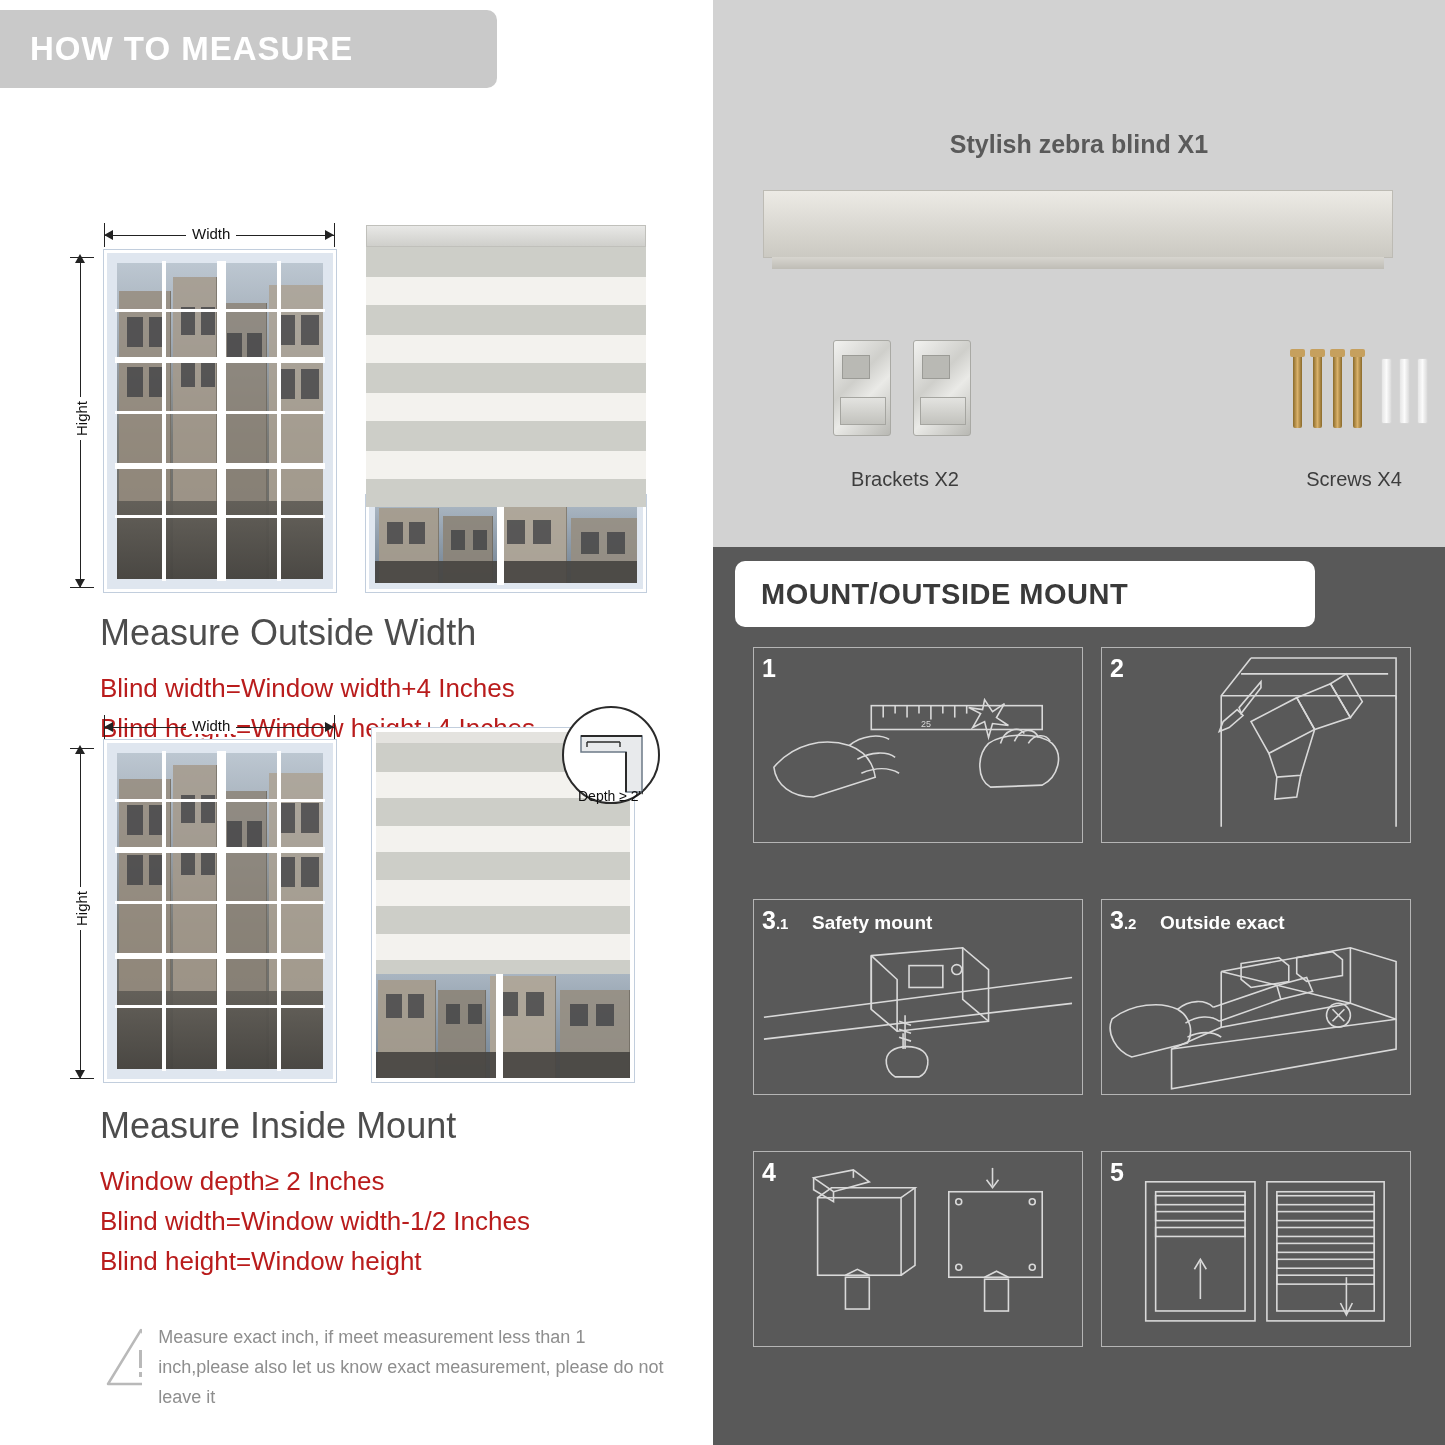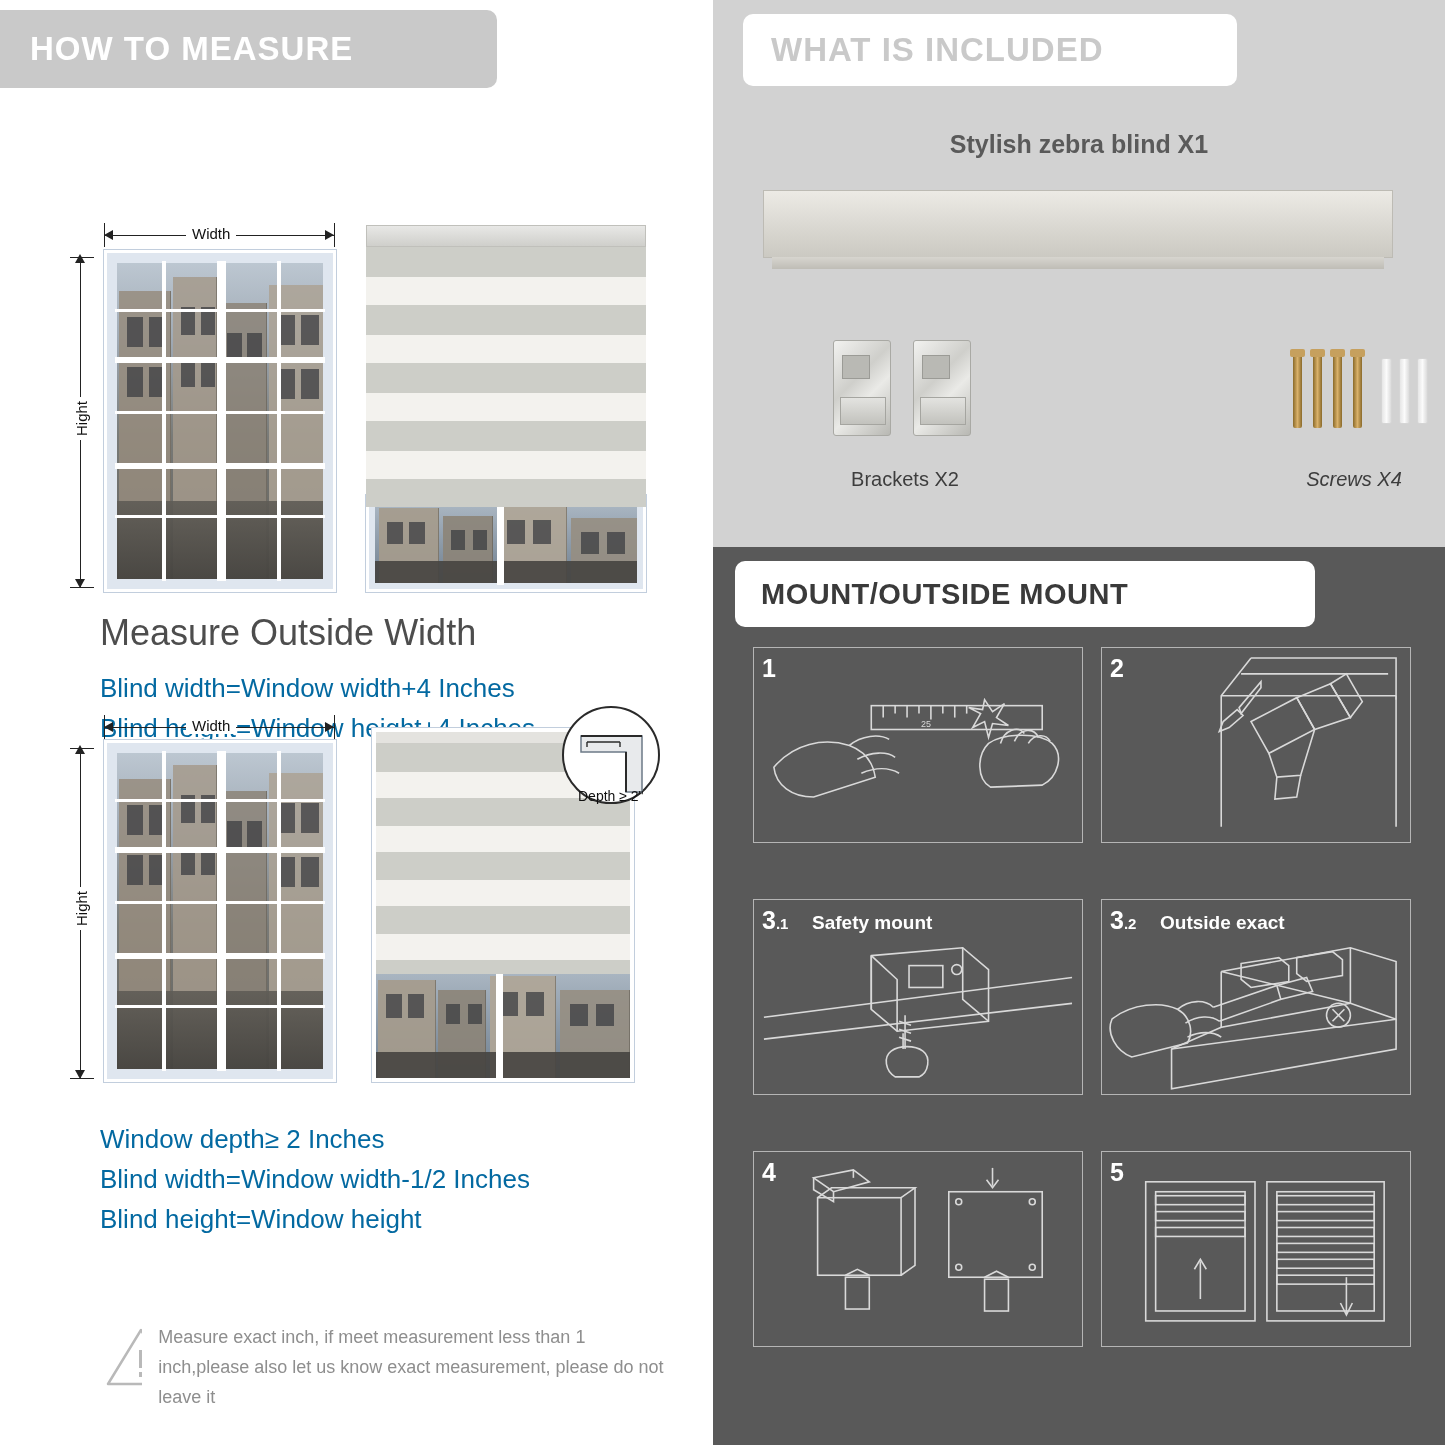--- a/index.html
+++ b/index.html
@@ -100,21 +100,21 @@
     position: absolute; left: 0; right: 0; bottom: 0;
     background: #dfe6ef; border: 3px solid #ffffff; box-shadow: 0 0 0 1px #c2cedd;
     overflow: hidden;
   }
 
   .head-title {
     font-size: 36px; color: #4d4d4d; font-weight: normal;
     margin: 0; padding: 0;
   }
   .sub-line {
-    font-size: 26px; color: #0369a1; margin: 0; line-height: 40px;
+    font-size: 26px; color: #b91c1c; margin: 0; line-height: 40px;
   }
 
   .note-box { position: absolute; display: flex; gap: 16px; align-items: flex-start; }
   .note-text { font-size: 18px; color: #8e8e8e; line-height: 30px; }
 
   
   .right-col {
     position: absolute; left: 713px; top: 0; width: 732px; height: 1445px;
   }
   .included-panel {
@@ -401,56 +401,54 @@
         <path d="M25 36 L86 36" stroke="#2a2a2a" stroke-width="2"></path>
         <path d="M70 52 L70 92" stroke="#2a2a2a" stroke-width="2"></path>
         <path d="M31 42 L64 42" stroke="#2a2a2a" stroke-width="1.4"></path>
         <path d="M31 42 L31 47" stroke="#2a2a2a" stroke-width="1.4"></path>
         <path d="M64 42 L64 47" stroke="#2a2a2a" stroke-width="1.4"></path>
       </svg>
       <div class="dim-label" style="left:572px; top:88px; background:transparent; font-size:14px;">Depth ≥ 2"</div>
     </div>
 
     <div style="position:absolute; left:100px; top:1105px; width:620px;">
+      <div class="head-title">Measure Inside Mount</div>
       <div class="sub-line" style="margin-top:14px;">Window depth≥ 2 Inches</div>
       <div class="sub-line">Blind width=Window width-1/2 Inches</div>
       <div class="sub-line">Blind height=Window height</div>
     </div>
 
     <div class="note-box" style="left:104px; top:1322px; width:570px;">
       <svg width="74" height="70">
         <polygon points="37,8 70,62 4,62" fill="none" stroke="#b9b9b9" stroke-width="2.5" stroke-linejoin="round"></polygon>
         <rect x="35" y="28" width="4" height="18" fill="#b9b9b9"></rect>
         <rect x="35" y="50" width="4" height="5" fill="#b9b9b9"></rect>
       </svg>
       <div class="note-text">Measure exact inch, if meet measurement less than 1 inch,please also let us know exact measurement, please do not leave it</div>
     </div>
   </div>
 
   <div class="right-col">
 
     <div class="included-panel">
-      <div class="banner-right">
-        <span class="btxt">WHAT IS INCLUDED</span>
-      </div>
 
       <div class="inc-title">Stylish zebra blind X1</div>
 
       <div class="blind-bar"></div>
 
       <div class="part" style="left:72px; top:340px; width:240px;">
         <div style="position:relative; height:100px;">
           <div class="bracket" style="left:48px; top:0;"></div>
           <div class="bracket" style="left:128px; top:0;"></div>
         </div>
         <div class="part-label" style="margin-top:28px;">Brackets X2</div>
       </div>
 
 
-      <div class="part" style="left:556px; top:340px; width:170px;font-style:italic;">
+      <div class="part" style="left:556px; top:340px; width:170px;">
         <div style="position:relative; height:100px;">
           <div class="screw-gold" style="left:24px; top:14px;"></div>
           <div class="screw-gold" style="left:44px; top:14px;"></div>
           <div class="screw-gold" style="left:64px; top:14px;"></div>
           <div class="screw-gold" style="left:84px; top:14px;"></div>
           <div class="screw-clear" style="left:112px; top:18px;"></div>
           <div class="screw-clear" style="left:130px; top:18px;"></div>
           <div class="screw-clear" style="left:148px; top:18px;"></div>
         </div>
         <div class="part-label" style="margin-top:28px;">Screws X4</div>

